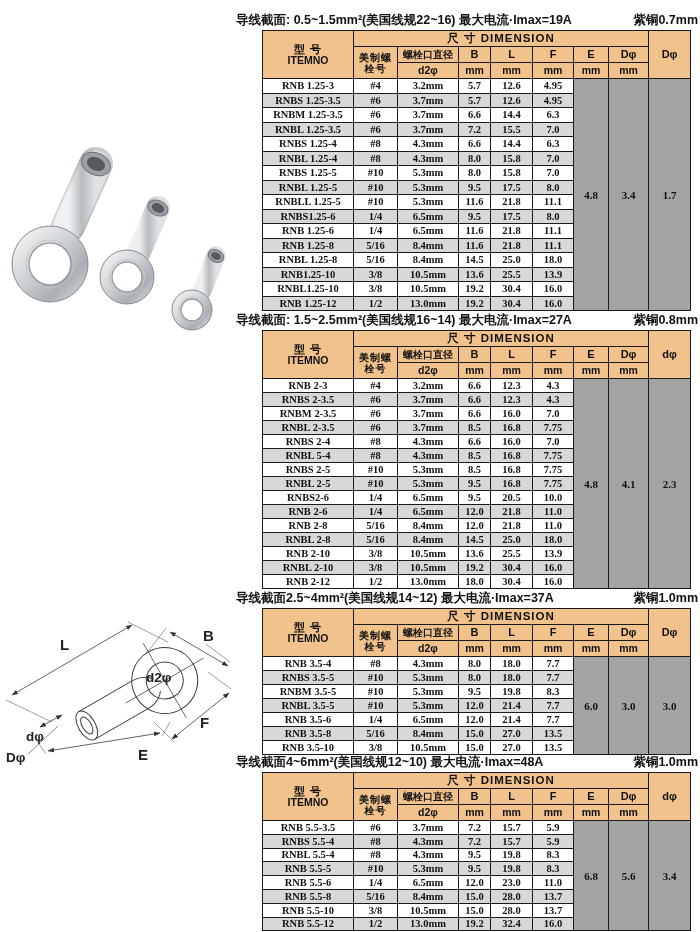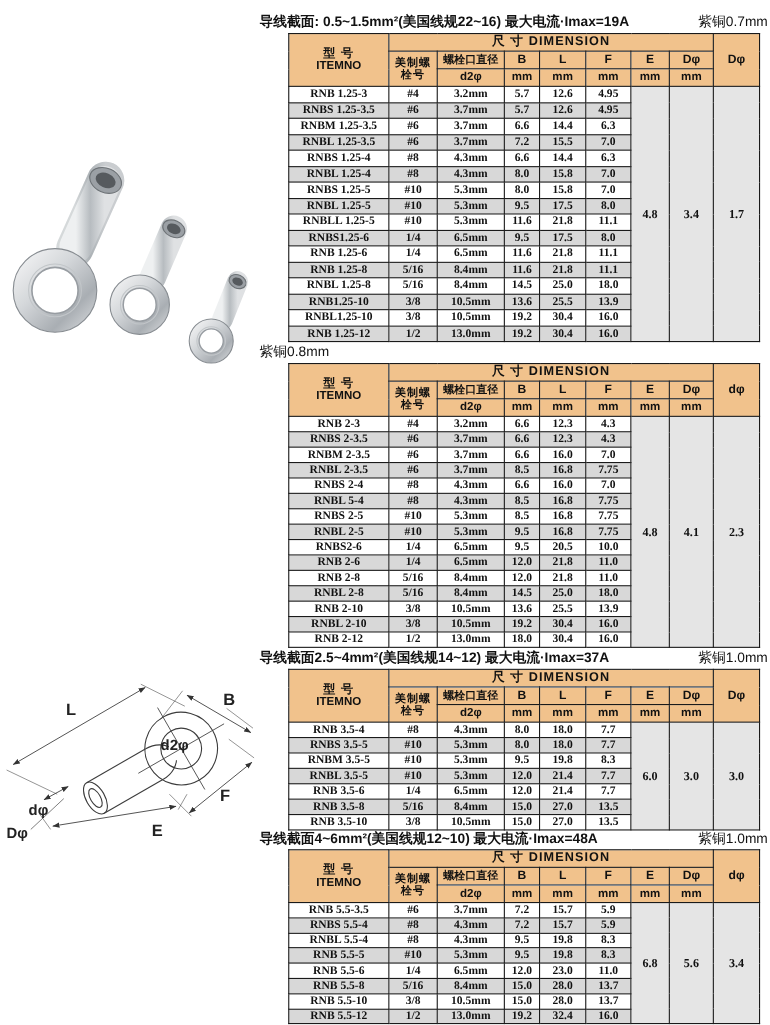--- a/index.html
+++ b/index.html
@@ -6,41 +6,41 @@
   .page{position:relative;width:700px;height:932px;background:#fff;overflow:hidden;
         font-family:"Liberation Sans",sans-serif;color:#111}
   
   .photo{position:absolute;left:6px;top:106px;width:226px;height:230px}
   .diagram{position:absolute;left:0;top:594px;width:242px;height:214px}
   
   section.tbl{position:absolute;left:236px;width:462px}
   .s0{top:12px}.s1{top:312px}.s2{top:590px}.s3{top:754px}
   .tline{display:flex;justify-content:space-between;align-items:flex-start;height:16px;margin-bottom:2px}
   .ttitle{font-weight:bold;font-size:12.5px;white-space:nowrap}
-  .tmat{font-weight:normal;font-size:12.5px;white-space:nowrap}
+  .tmat{font-weight:bold;font-size:12.5px;white-space:nowrap}
   table{border-collapse:collapse;table-layout:fixed;width:428px;margin-left:26px;
         border:1.5px solid var(--bd,#1a1a1a)}
   th,td{border:1px solid var(--bd,#1a1a1a);padding:0;text-align:center;vertical-align:middle;
         overflow:hidden;white-space:nowrap}
   thead th{background:var(--hdr,#f1c28c);font-weight:bold;line-height:1.1}
   thead tr{height:16px}
   th .cn{font-size:11px;letter-spacing:1px}
   th .en{font-size:10.5px;letter-spacing:0}
   th.dim{font-size:11.5px;letter-spacing:1px}
   th.last{font-size:11px}
   th.bolt div{font-size:10px}
   th.sd{font-size:10px}
   th.letter{font-size:11px}
   th.small{font-size:10.5px}
   tbody tr{height:14px}
   .s0 tbody tr{height:14.5px}
   .s3 tbody tr{height:13.8px}
   tbody td{font-family:"Liberation Serif",serif;font-weight:bold;font-size:10.5px;background:#fff}
   tbody tr.alt td.c{background:var(--stripe,#d8d8d8)}
-  td.mcell{font-family:"Liberation Serif",serif;font-weight:bold;font-size:11px;background:#e5e5e5}
+  td.mcell{font-family:"Liberation Serif",serif;font-weight:bold;font-size:11px;background:#a3a3a3}
   
   .watermark{position:absolute;left:42px;top:444px;width:640px;font-family:"Liberation Serif",serif;
      font-size:33px;font-weight:bold;color:rgba(90,90,90,0.22);letter-spacing:0;white-space:nowrap;
      pointer-events:none;z-index:5}
   .watermark2{position:absolute;left:430px;top:876px;font-family:"Liberation Serif",serif;
      font-size:26px;font-weight:bold;color:rgba(90,90,90,0.10);white-space:nowrap;
      pointer-events:none;z-index:5}
 </style>
 </head>
 <body>
@@ -314,20 +314,21 @@
             <td class="c">19.2</td>
             <td class="c">30.4</td>
             <td class="c">16.0</td>
           </tr>
         </tbody>
       </table>
   </section>
 
   <section class="tbl s1">
     <div class="tline">
+      <span class="ttitle">导线截面: 1.5~2.5mm²(美国线规16~14) 最大电流·Imax=27A</span>
       <span class="tmat">紫铜0.8mm</span>
     </div>
     <table>
         <colgroup>
           <col style="width: 91px;">
           <col style="width: 44px;">
           <col style="width: 61px;">
           <col style="width: 32px;">
           <col style="width: 42px;">
           <col style="width: 41px;">

